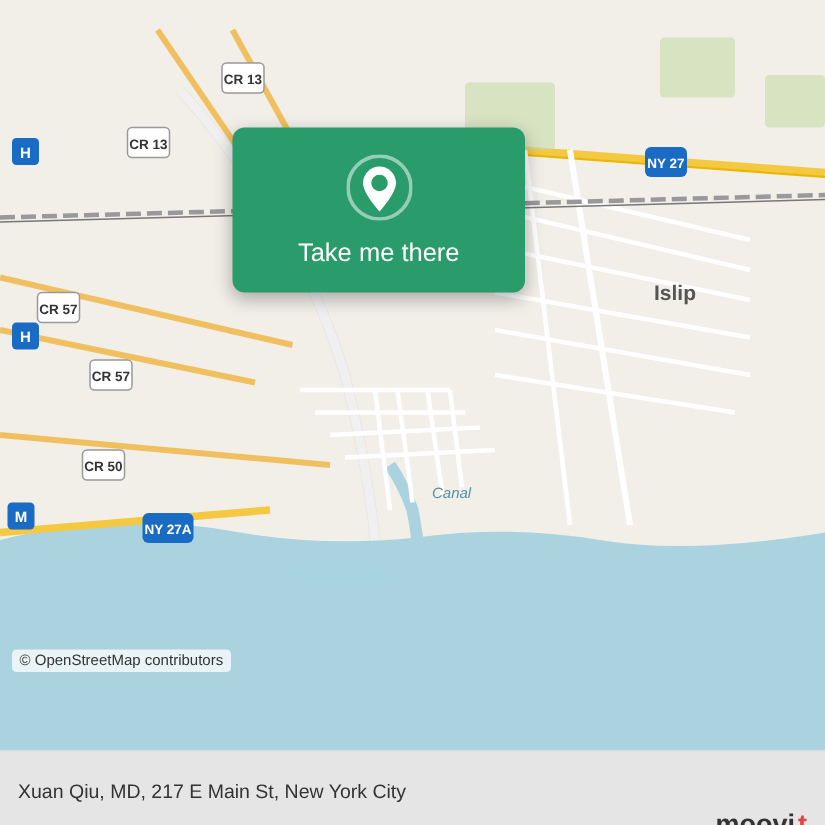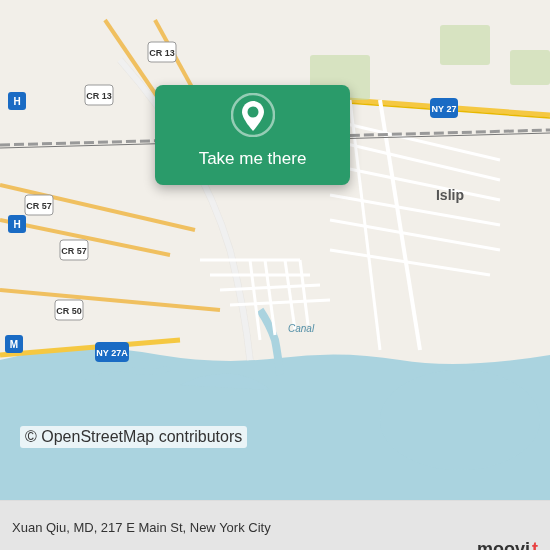--- a/index.html
+++ b/index.html
@@ -31,21 +31,21 @@
     #action-card {
       position: absolute;
       top: 85px;
       left: 155px;
       width: 195px;
       background-color: #2a9b6a;
       border-radius: 8px;
       display: flex;
       flex-direction: column;
       align-items: center;
-      padding: 8px 20px 16px;
+      padding: 18px 20px 16px;
       box-shadow: 0 4px 12px rgba(0,0,0,0.3);
       cursor: pointer;
     }
 
     #pin-icon {
       width: 44px;
       height: 44px;
       margin-bottom: 12px;
     }
 
@@ -91,25 +91,25 @@
     #moovit-logo .it {
       font-size: 18px;
       font-weight: bold;
       color: #e84141;
     }
 
     
     #osm-attribution {
       position: absolute;
       bottom: 52px;
-      left: 20px;
+      left: 8px;
       background: rgba(255,255,255,0.75);
       padding: 2px 5px;
       border-radius: 3px;
-      font-size: 16px;
+      font-size: 10px;
       color: #333;
     }
   </style>
 </head>
 <body>
 
 <div id="map-container">
 
   <svg id="map-svg" viewBox="0 0 550 500" xmlns="http://www.w3.org/2000/svg">
 

